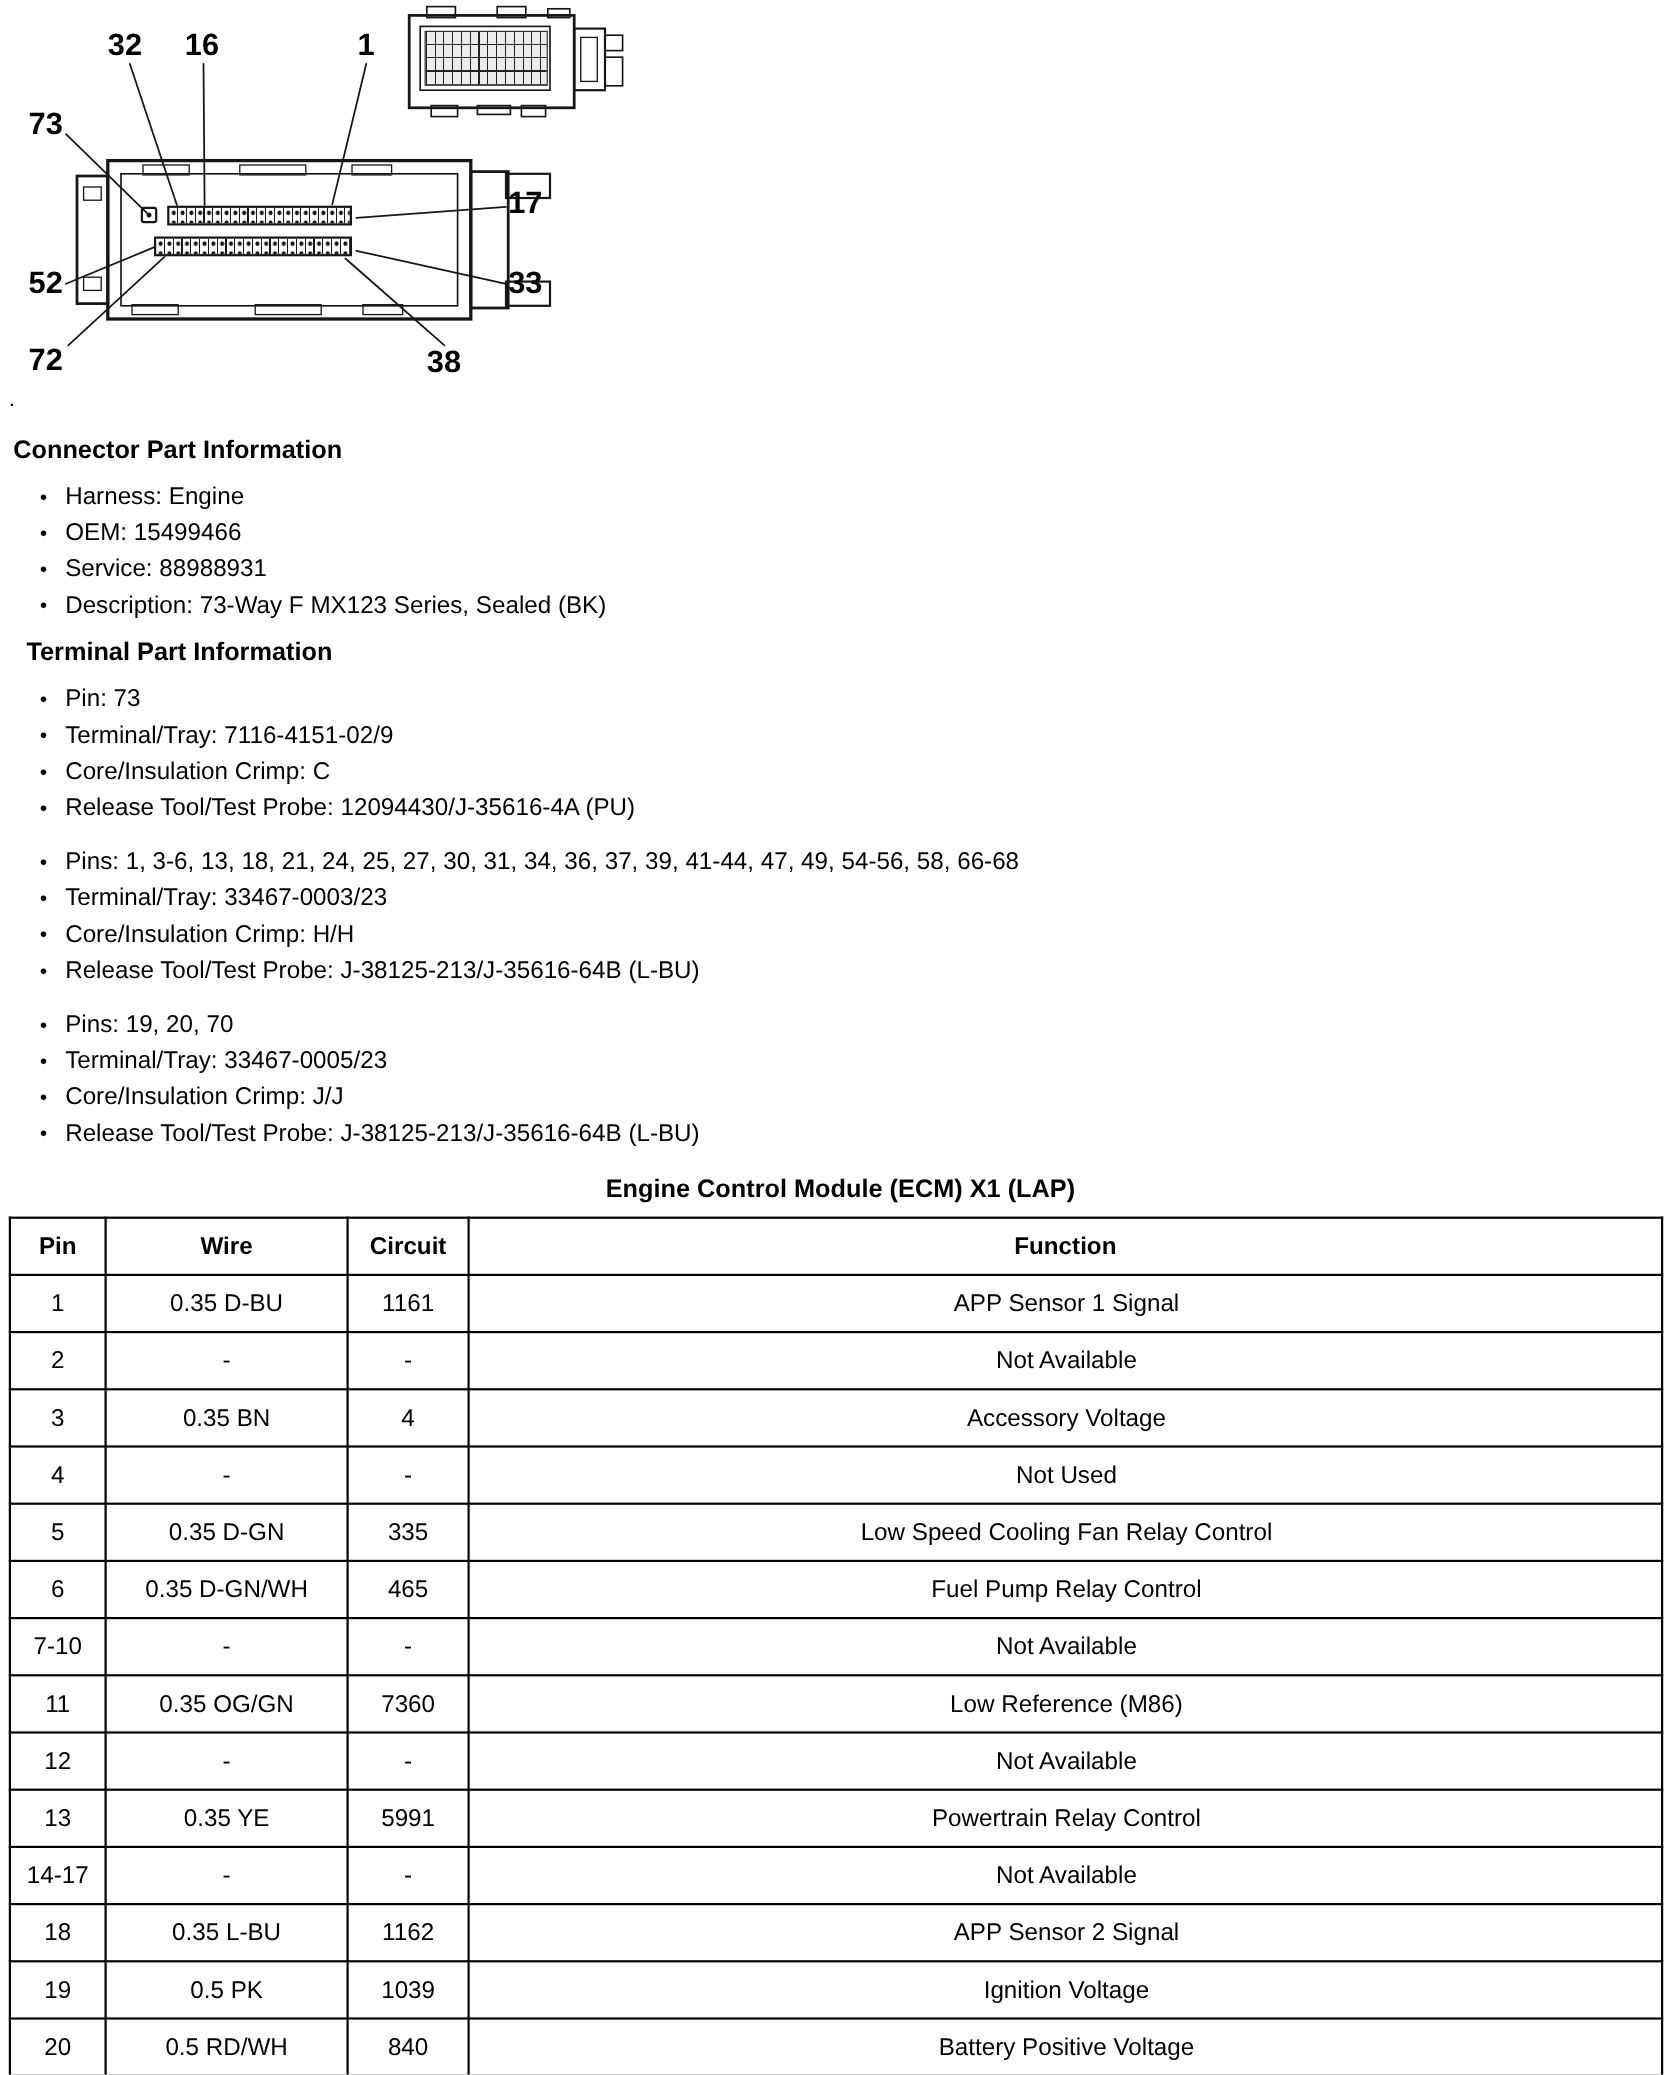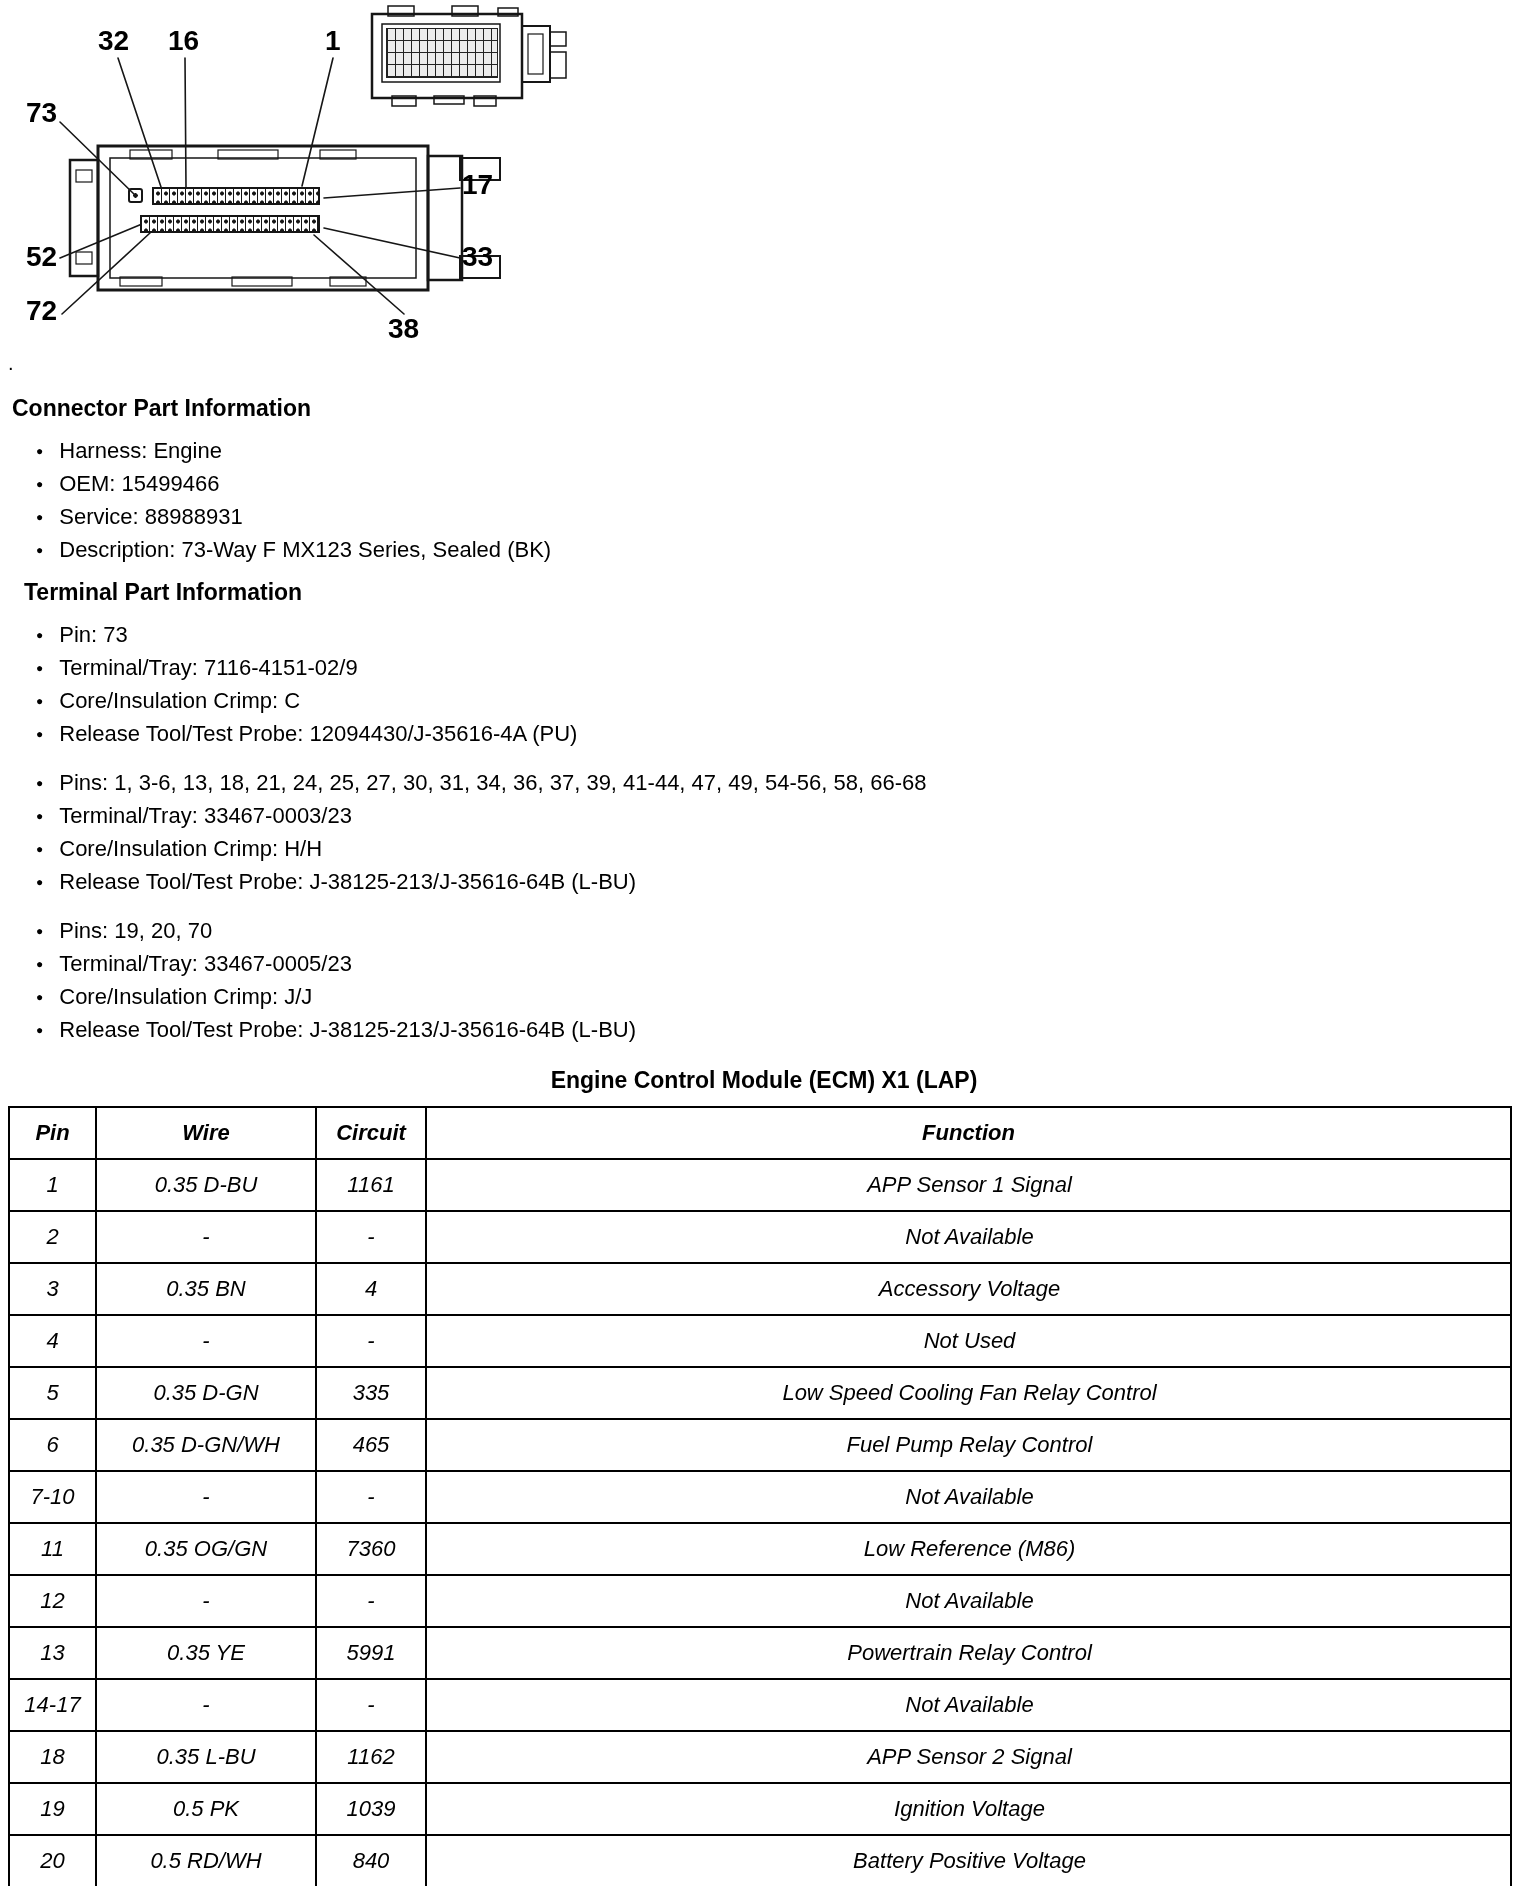--- a/index.html
+++ b/index.html
@@ -37,21 +37,21 @@
   ul.group-gap{margin-top:16px;}
   .bullet-item{display:flex;align-items:center;height:33px;font-size:22px;}
   .bullet{font-size:12px;margin-right:16px;flex:0 0 auto;}
   .bullet-text{white-space:nowrap;}
 
   
   .table-title{margin-top:20px;text-align:center;font-size:23px;font-weight:bold;line-height:28px;
     width:1504px;}
   table.pin-table{border-collapse:collapse;table-layout:fixed;width:1504px;margin:12px 0 0 -4px;}
   .pin-table th,.pin-table td{border:2px solid #000;height:50px;font-size:22px;padding:0 8px;
-    overflow:hidden;white-space:nowrap;font-style:italic;}
+    overflow:hidden;white-space:nowrap;}
   .pin-table th{font-weight:bold;text-align:center;}
   td.c-pin,td.c-wire,td.c-circuit{text-align:center;}
   td.c-function{text-align:center;padding-left:10px;}
 </style>
 </head>
 <body>
 
 <div class="page">
 
   <div class="diagram">
@@ -107,21 +107,21 @@
     <div class="pin-strip strip-b"></div>
     <div class="pin-73"></div>
 
     <div class="callout" style="left:98px;top:26px">32</div>
     <div class="callout" style="left:168px;top:26px">16</div>
     <div class="callout" style="left:325px;top:26px">1</div>
     <div class="callout" style="left:26px;top:98px">73</div>
     <div class="callout" style="left:462px;top:170px">17</div>
     <div class="callout" style="left:26px;top:242px">52</div>
     <div class="callout" style="left:462px;top:242px">33</div>
-    <div class="callout" style="left:26px;top:296px">72</div>
+    <div class="callout" style="left:26px;top:312px">72</div>
     <div class="callout" style="left:388px;top:314px">38</div>
 
     <div class="stray">.</div>
   </div>
 
   <div class="content">
 
     <h2 class="sec first">Connector Part Information</h2>
     <ul class="bullets">
   <li class="bullet-item">

